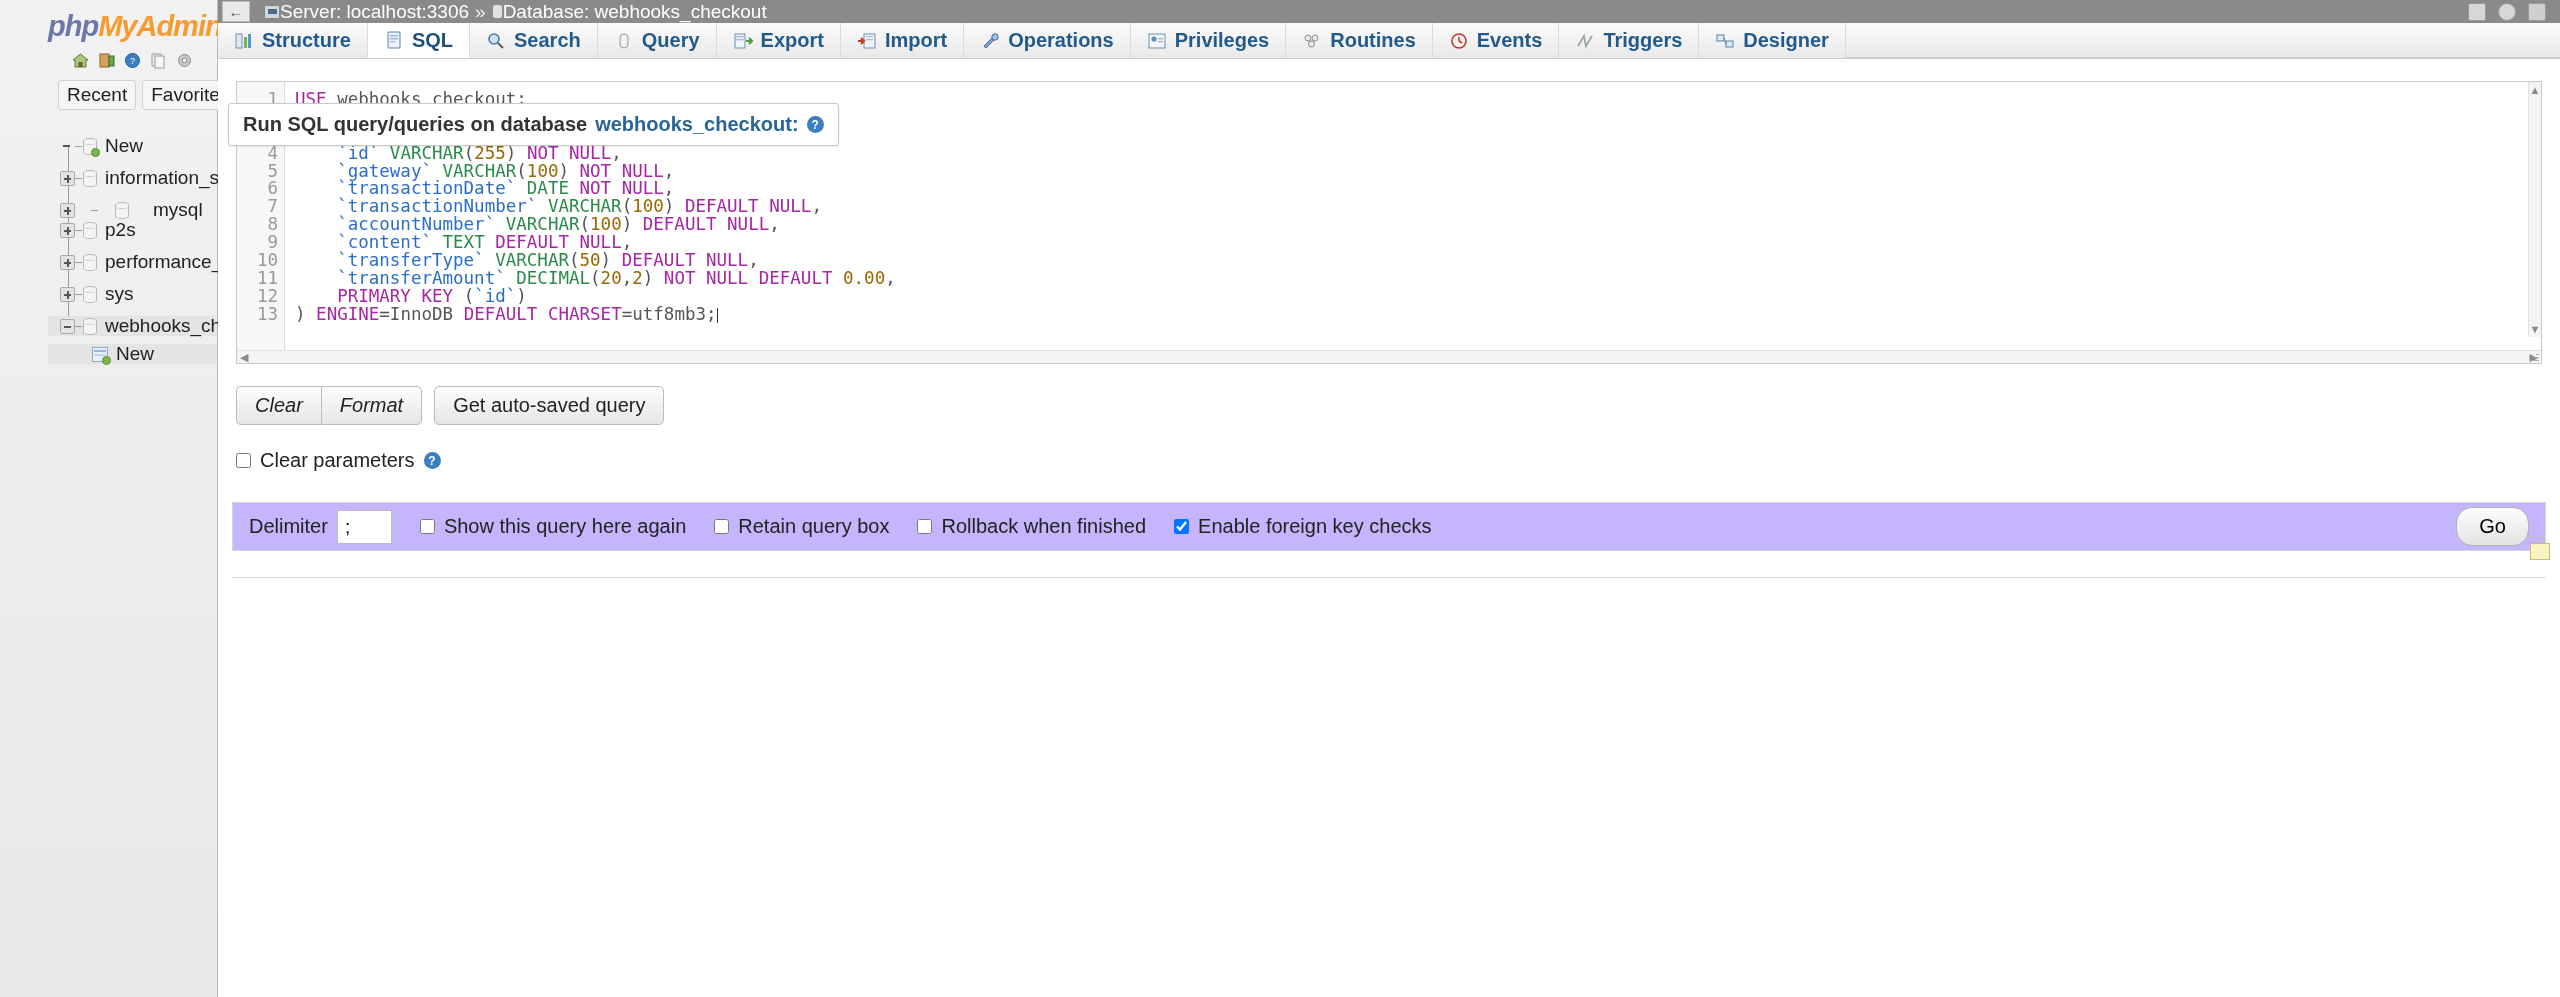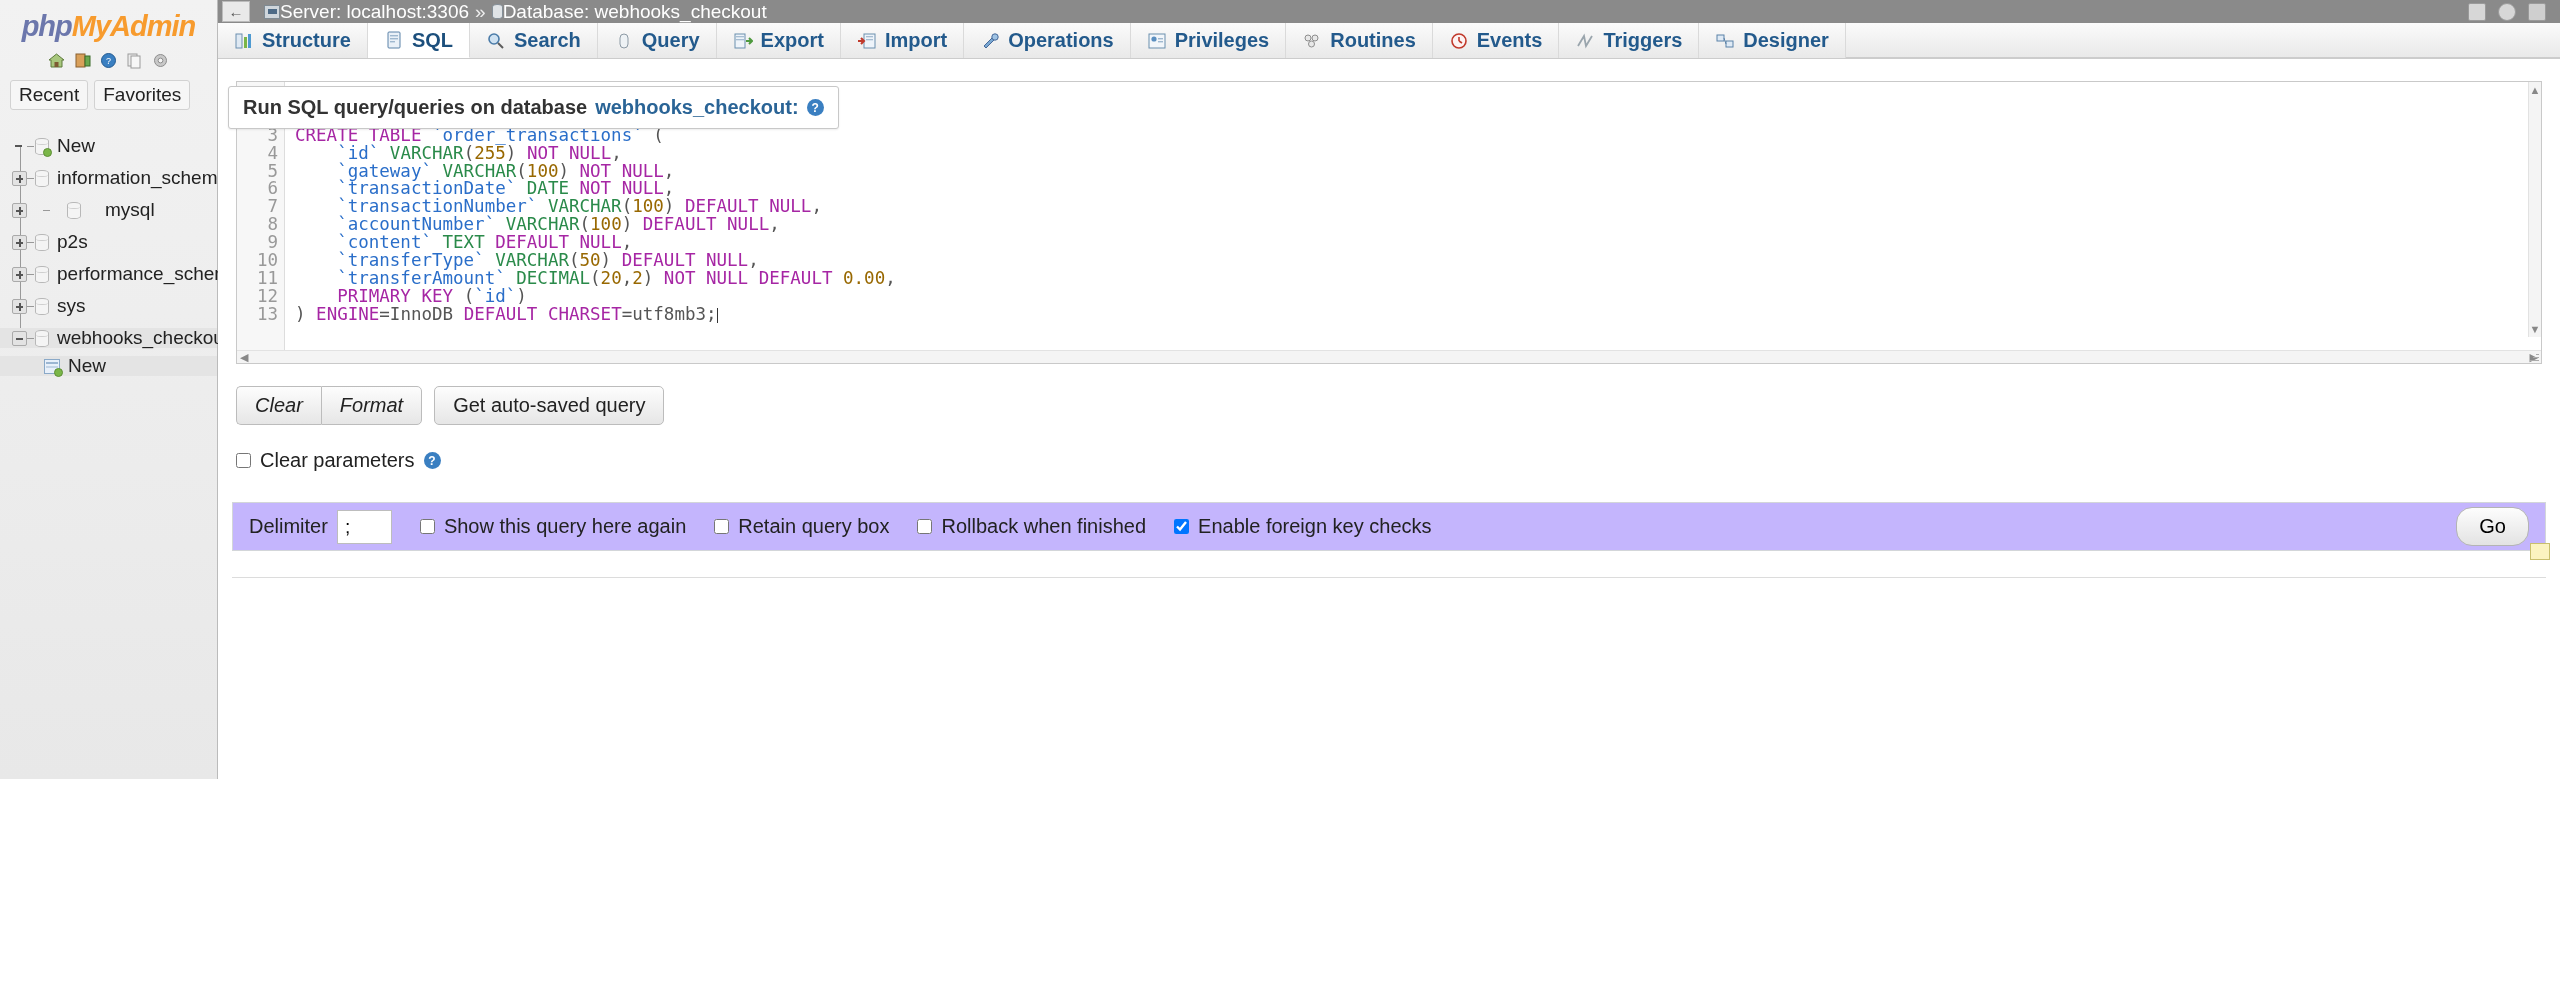--- a/index.html
+++ b/index.html
@@ -6,23 +6,24 @@
   html, body { margin:0; padding:0; }
   body {
     width:2560px; height:997px;
     font-family:"Liberation Sans", sans-serif;
     font-size:20px;
     background:#fff;
     overflow:hidden;
   }
   
   #sidebar {
-    position:absolute; left:0; top:0; width:218px; height:779px;
+    position:absolute; left:0; top:0; width:218px; height:997px;
     background:linear-gradient(to bottom,#f2f2f2 0%,#e8e8e8 100%);
     border-right:1px solid #bbb;
+    padding-left:48px;
   }
   #logo { text-align:center; padding:10px 0 4px; }
   .logo-text { font-style:italic; font-weight:bold; font-size:29px; letter-spacing:-1px; }
   .logo-php { color:#6c77ac; }
   .logo-my  { color:#f79b2e; }
   .logo-admin { color:#f79b2e; }
   #logo-icons { display:flex; justify-content:center; gap:7px; padding:4px 0 8px; }
   .sb-icon { width:19px; height:19px; display:inline-block; position:relative; }
   #rf-row { display:flex; gap:6px; padding:2px 0 0 10px; }
   .rf-btn {
@@ -75,21 +76,21 @@
   .tab { display:flex; align-items:center; gap:8px; padding:0 16px; border-right:1px solid #dadada;
          color:#235a8c; font-weight:bold; font-size:20px; cursor:pointer;
          background:linear-gradient(to bottom,#fbfbfb,#e9e9e9); }
   .tab.active { background:#fff; color:#1c4f7c; border-bottom:1px solid #fff; }
   .tab-ico { width:20px; height:18px; flex:0 0 auto; position:relative; }
   .tab-sp { flex:1; background:linear-gradient(to bottom,#fbfbfb,#e9e9e9); border-bottom:1px solid #ccc; }
 
   
   #sqlwrap { position:relative; padding:0 0 0 0; }
   #legend {
-    position:absolute; left:10px; top:5px; z-index:5;
+    position:absolute; left:10px; top:22px; z-index:5;
     background:#fff; border:1px solid #c8c8c8; border-radius:3px;
     padding:9px 14px; font-weight:bold; font-size:20px; color:#333;
     box-shadow:0 1px 2px rgba(0,0,0,.08);
     display:flex; align-items:center; gap:8px;
   }
   #legend .dbname { color:#2a6496; }
   .help-ico { width:17px; height:17px; border-radius:50%; background:#3a7fc1; color:#fff;
               font-size:12px; display:inline-flex; align-items:center; justify-content:center;
               font-weight:bold; cursor:pointer; }
   #editor-outer { margin:22px 18px 0 18px; border:1px solid #c9c9c9; background:#fff; position:relative; }
@@ -210,21 +211,21 @@
       <span class="tlabel">New</span>
     </div>
 
     <div class="tree-row" style="margin-bottom:12px;">
       <span class="tnode plus"></span>
       <span class="tdash"></span>
       <span class="dbicon"></span>
       <span class="tlabel">information_schema</span>
     </div>
 
-    <div class="tree-row" style="margin-bottom:12px;gap:16px;">
+    <div class="tree-row" style="margin-bottom:0;gap:16px;">
       <span class="tnode plus"></span>
       <span class="tdash"></span>
       <span class="dbicon"></span>
       <span class="tlabel">mysql</span>
     </div>
 
     <div class="tree-row" style="margin-bottom:12px;">
       <span class="tnode plus"></span>
       <span class="tdash"></span>
       <span class="dbicon"></span>

